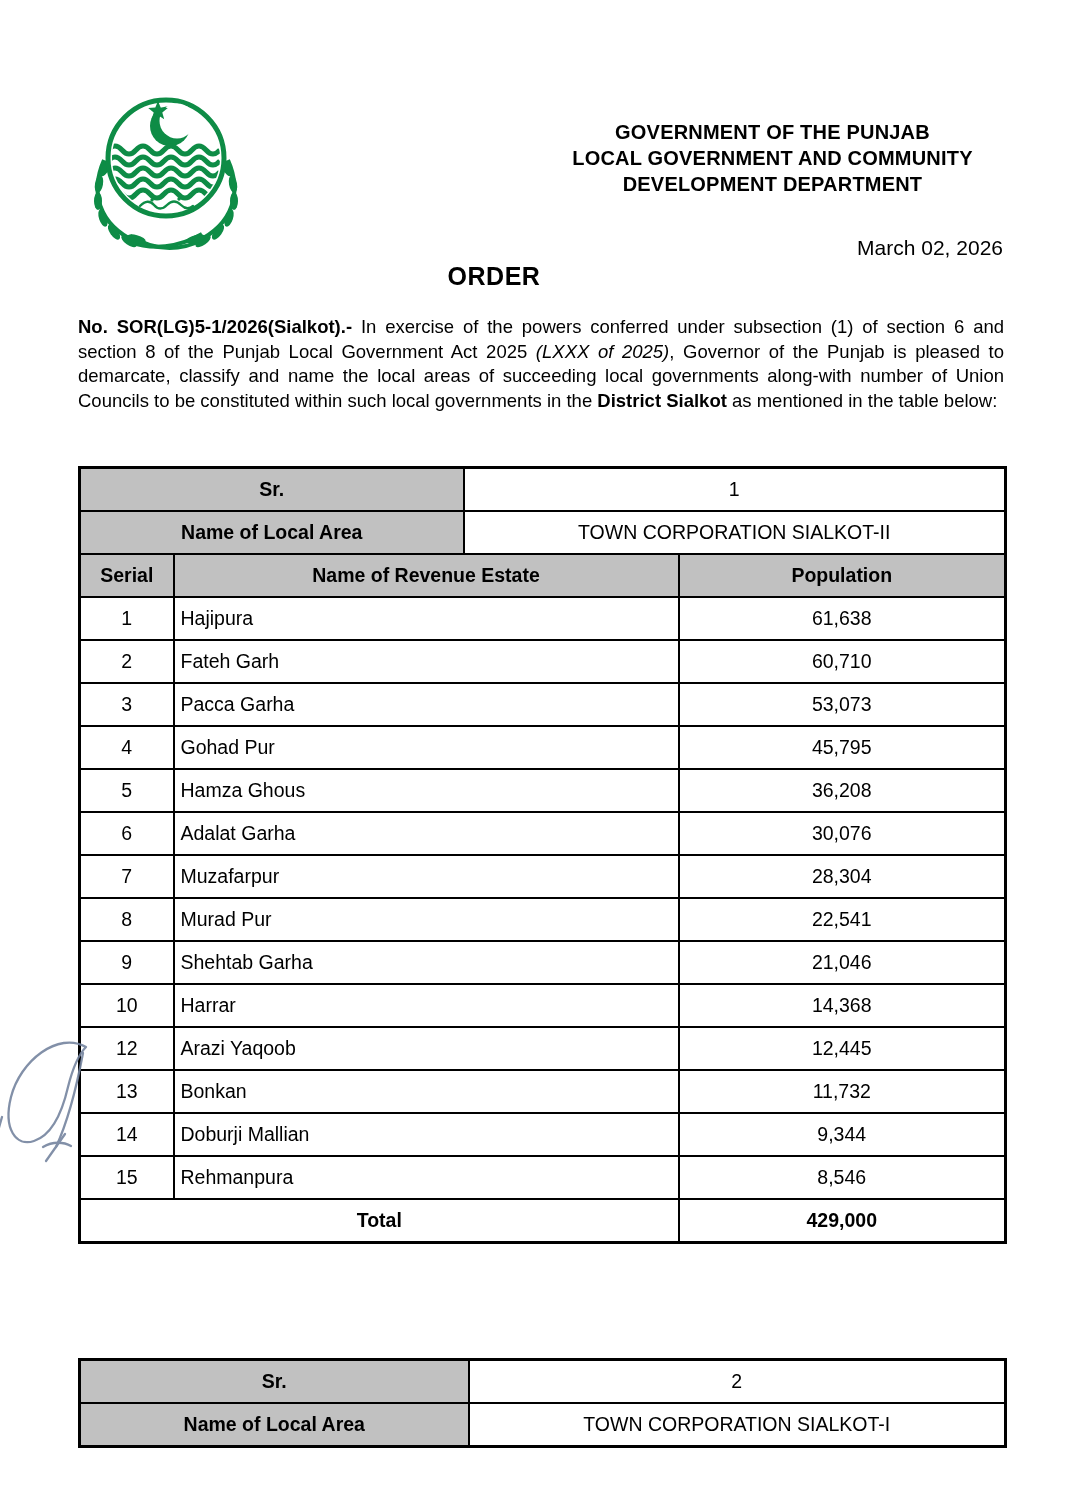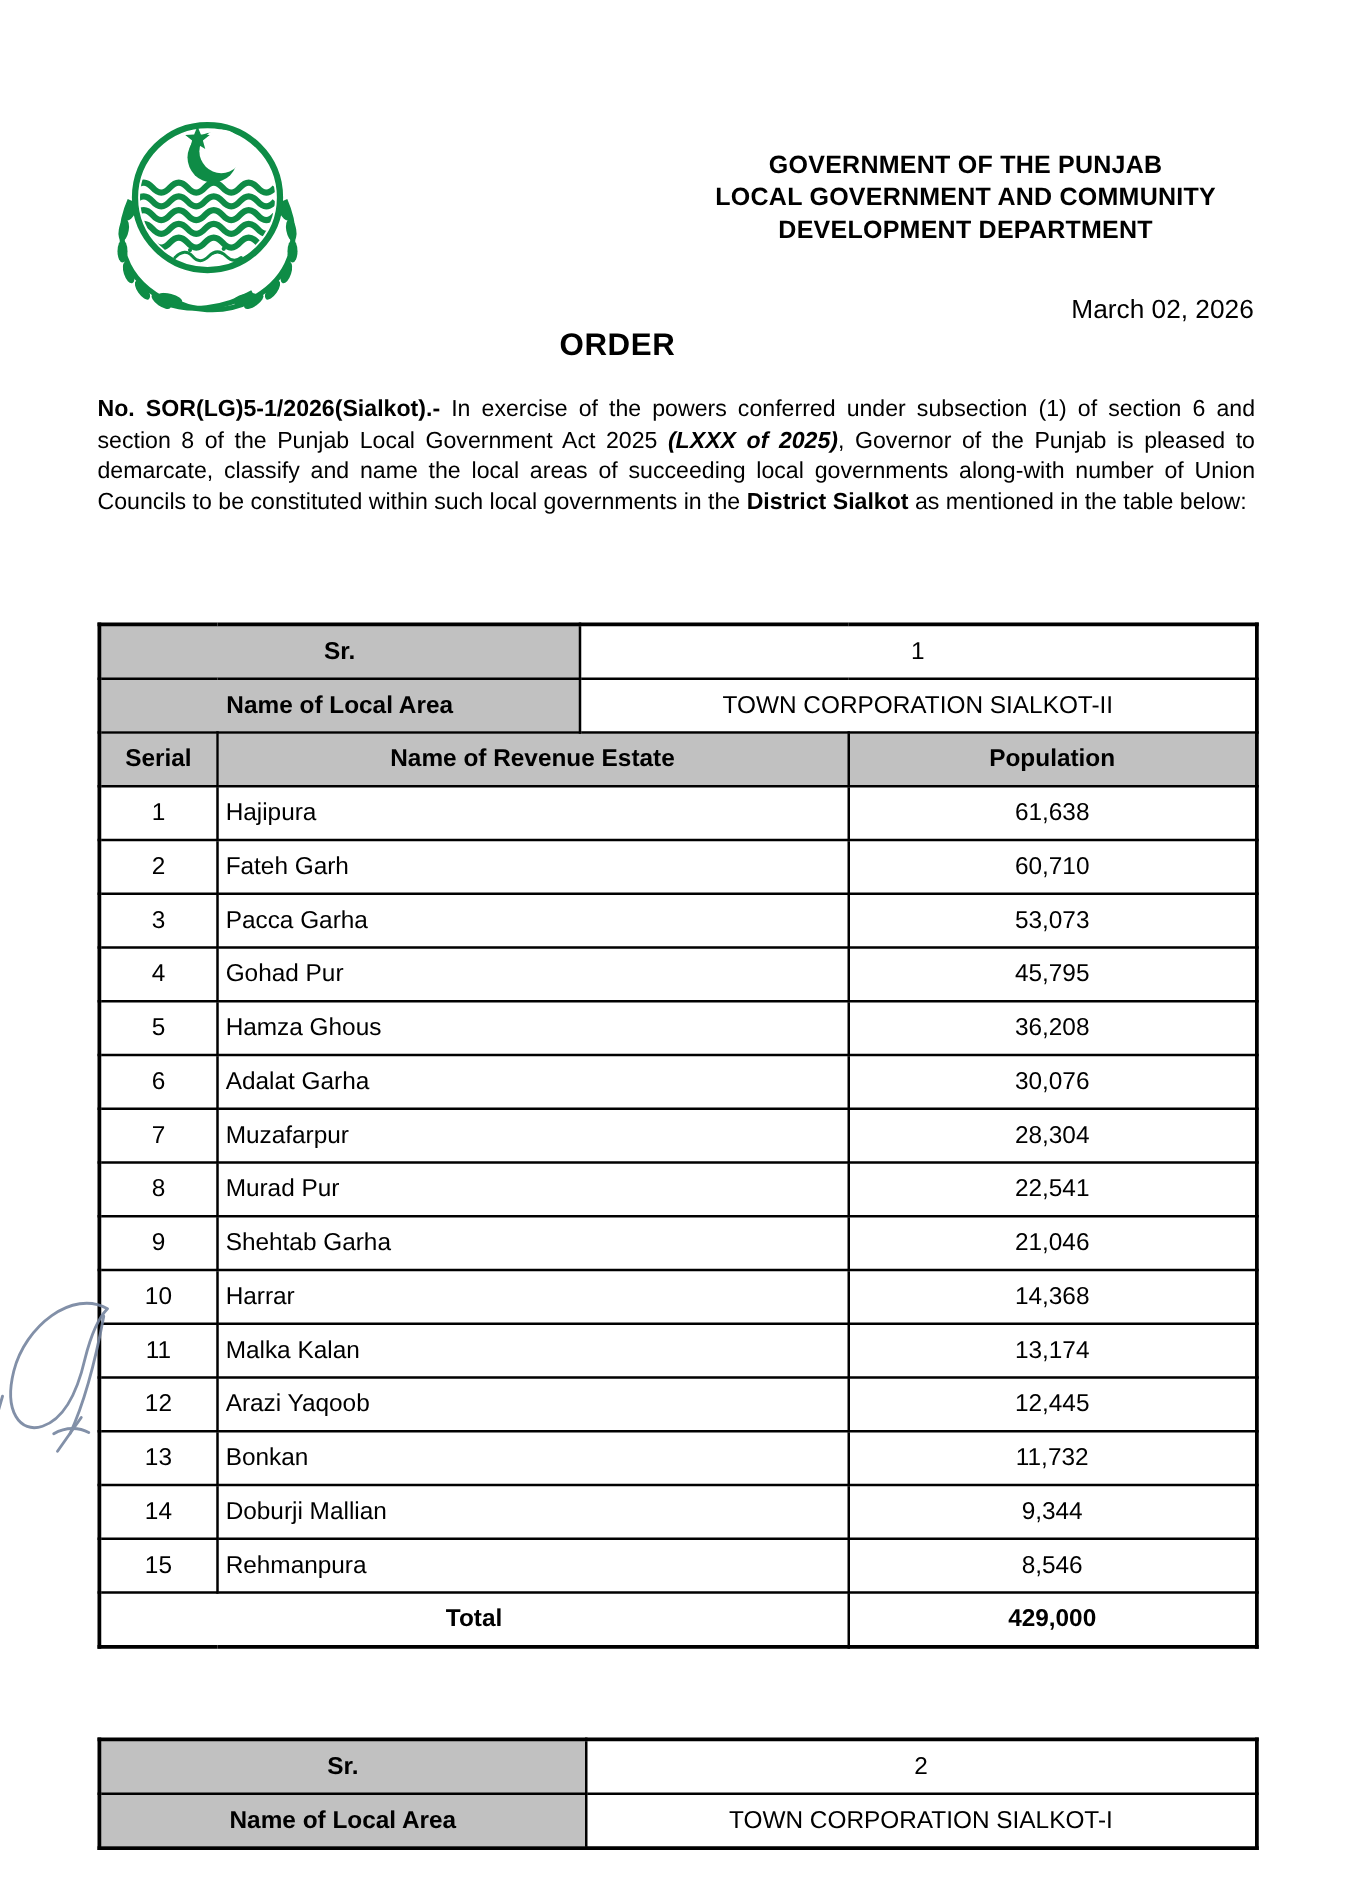--- a/index.html
+++ b/index.html
@@ -16,23 +16,23 @@
   .order-date { position:absolute; right:77px; top:236px; font-size:21px; }
   .order-title {
     position:absolute; left:0; top:262px; width:988px; text-align:center;
     font-weight:bold; font-size:25px; letter-spacing:0.5px;
   }
   .order-para {
     position:absolute; left:78px; top:315px; width:926px;
     font-size:18.5px; line-height:24.6px; text-align:justify;
   }
   .order-para .b { font-weight:bold; }
-  .order-para .i { font-style:italic;font-weight:bold; }
-
-  table.doc { border-collapse:collapse; table-layout:fixed; border:3px solid #000;margin-top:32px; }
+  .order-para .i { font-style:italic; }
+
+  table.doc { border-collapse:collapse; table-layout:fixed; border:3px solid #000; }
   table.doc td, table.doc th {
     border:2.5px solid #000; height:41px; font-size:19.5px; padding:0 6px;
     overflow:hidden; white-space:nowrap;
   }
   table.doc th { background:#c1c1c1; font-weight:bold; text-align:center; }
   .t1 { position:absolute; left:78px; top:466px; width:926px; }
   .t2 { position:absolute; left:78px; top:1358px; width:926px; }
   .cell-center { text-align:center; }
   .cell-name { text-align:left; padding-left:14px; }
   .bold { font-weight:bold; }
@@ -180,25 +180,20 @@
     <td class="cell-center">9</td>
     <td class="cell-name" colspan="2">Shehtab Garha</td>
     <td class="cell-center">21,046</td>
   </tr>
         <tr>
     <td class="cell-center">10</td>
     <td class="cell-name" colspan="2">Harrar</td>
     <td class="cell-center">14,368</td>
   </tr>
         <tr>
-    <td class="cell-center">11</td>
-    <td class="cell-name" colspan="2">Malka Kalan</td>
-    <td class="cell-center">13,174</td>
-  </tr>
-        <tr>
     <td class="cell-center">12</td>
     <td class="cell-name" colspan="2">Arazi Yaqoob</td>
     <td class="cell-center">12,445</td>
   </tr>
         <tr>
     <td class="cell-center">13</td>
     <td class="cell-name" colspan="2">Bonkan</td>
     <td class="cell-center">11,732</td>
   </tr>
         <tr>

